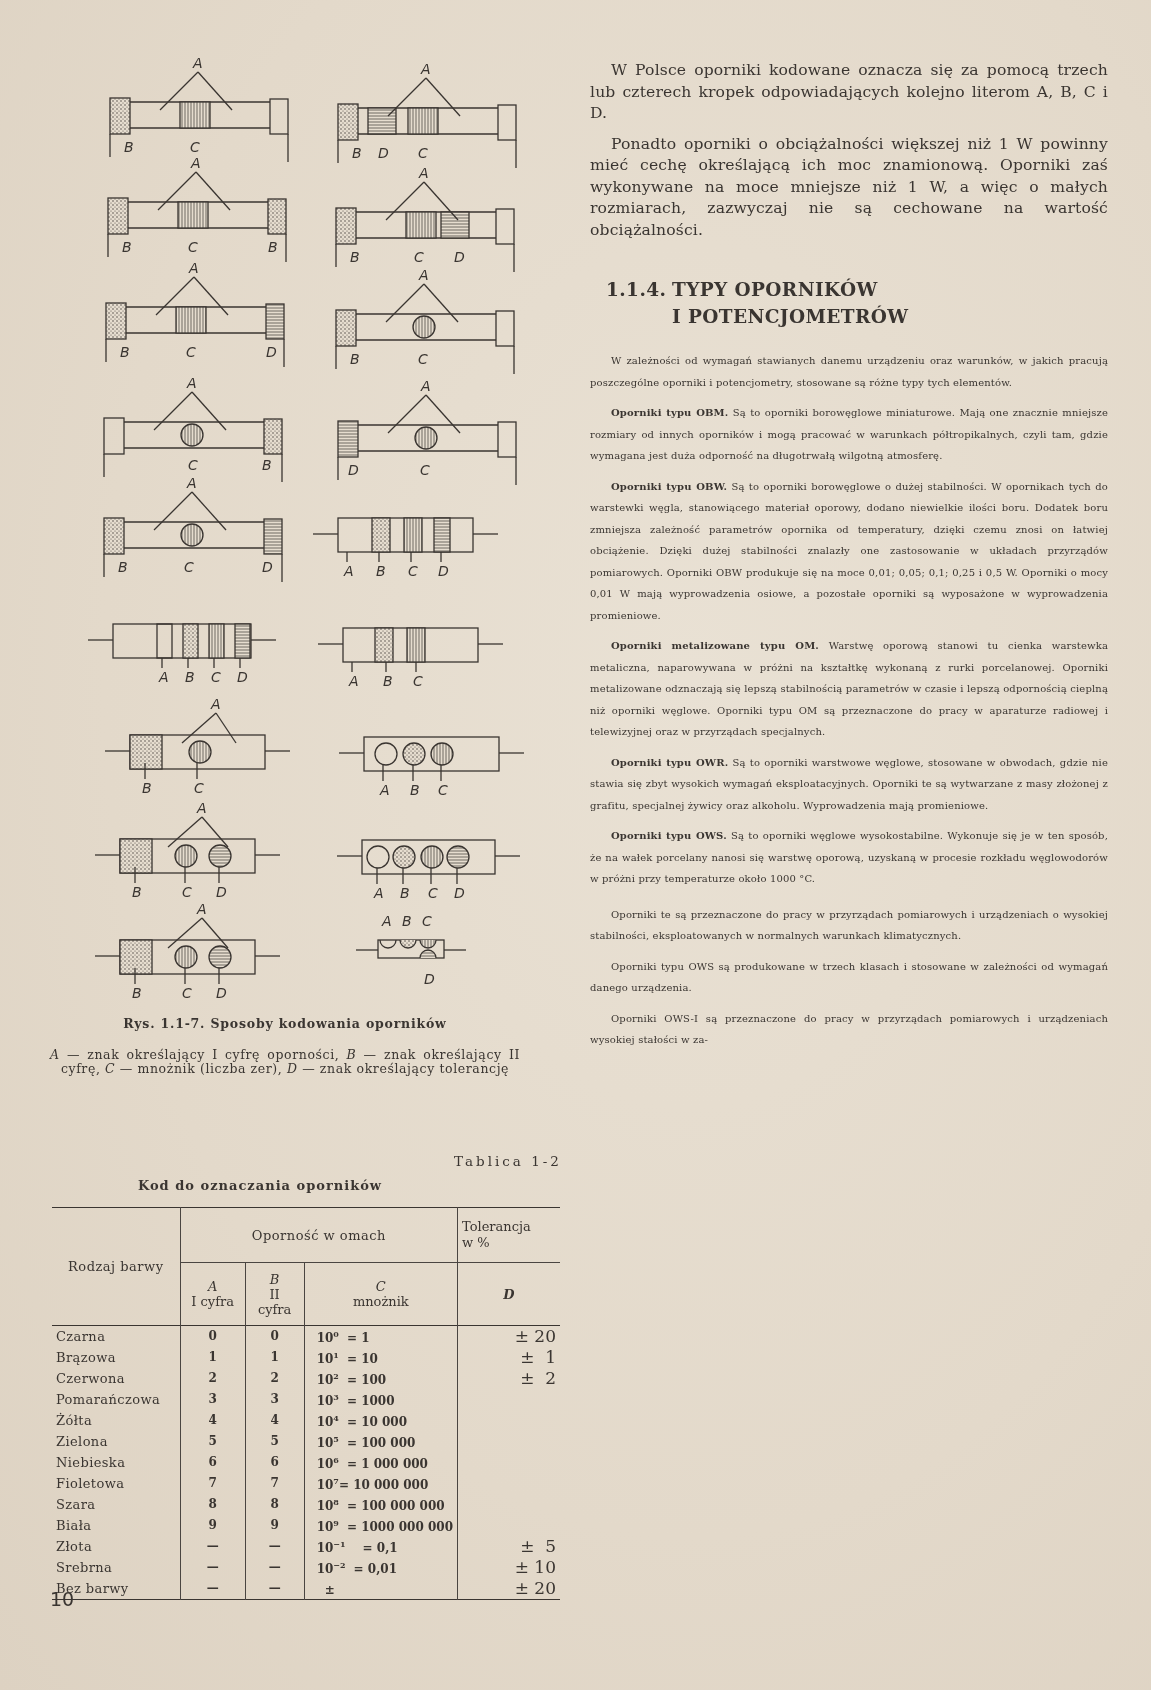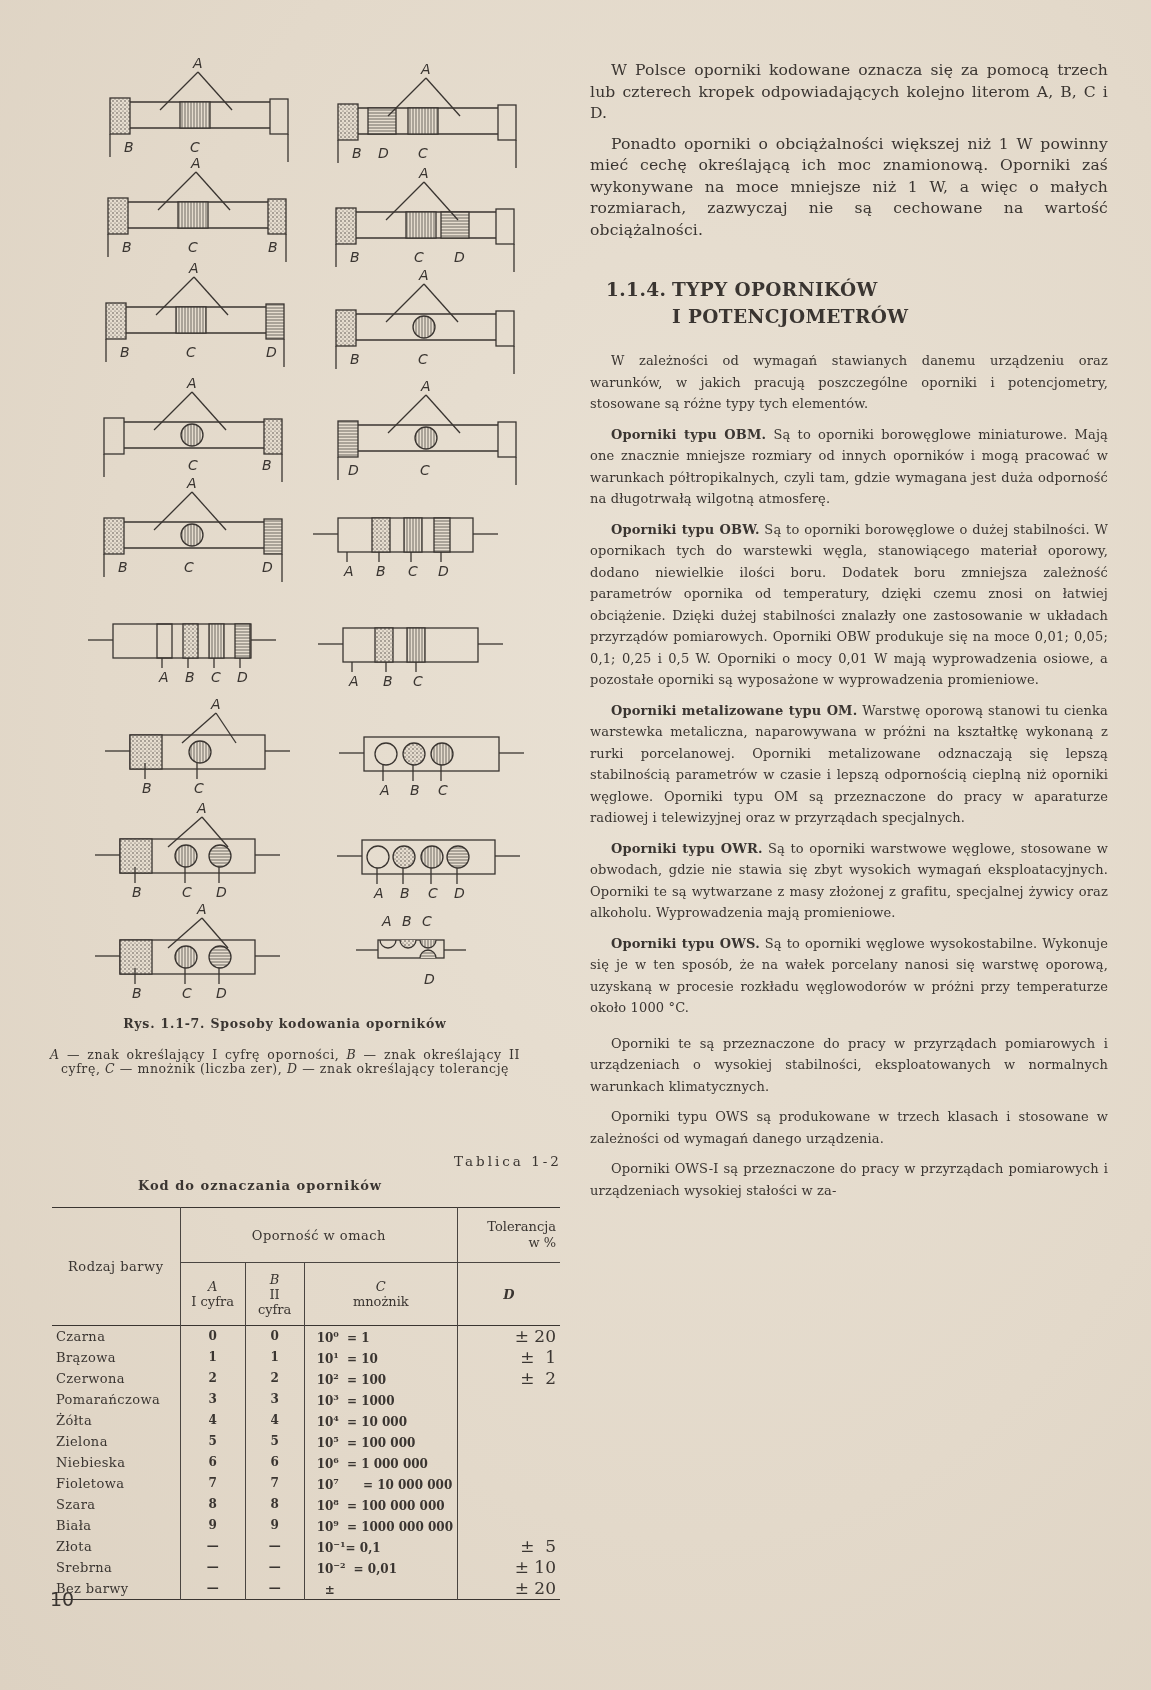--- a/index.html
+++ b/index.html
@@ -37,21 +37,21 @@
   .it { font-style: italic; }
 
   .page-number { position: absolute; left: 50px; top: 1588px; font-family: "DejaVu Sans", sans-serif; font-size: 19px; color: #3a3531; }
 
   
   .col-right { position: absolute; left: 590px; top: 60px; width: 518px; font-size: 15.6px; line-height: 21.5px; }
   .col-right p { margin: 0 0 9px 0; text-indent: 21px; text-align: justify; letter-spacing: 0.15px; }
   .section-heading { position: absolute; left: 606px; top: 276px; font-weight: bold; font-size: 18.5px; line-height: 27px; letter-spacing: 0.4px; }
   .section-heading .num { display: inline-block; width: 66px; }
   .section-heading .l2 { padding-left: 66px; }
-  .col-right2 { position: absolute; left: 590px; top: 350px; width: 518px; font-size: 13px; line-height: 21.5px; }
+  .col-right2 { position: absolute; left: 590px; top: 350px; width: 518px; font-size: 10px; line-height: 21.5px; }
   .col-right2 p { margin: 0 0 9px 0; text-indent: 21px; text-align: justify; letter-spacing: 0.15px; }
   .col-right2 p.gap { margin-top: 14px; }
   .subhead { letter-spacing: 4px; margin: 14px 0 4px 0; }
 </style>
 </head>
 <body>
 
 <div class="page">
 
   <div class="figure">
@@ -321,21 +321,21 @@
   </div>
 
   <div class="table-number">Tablica 1-2</div>
   <div class="table-title">Kod do oznaczania oporników</div>
 
   <table class="code">
     <thead>
       <tr class="h1">
         <th rowspan="2" style="text-align:center; letter-spacing:0.5px;">Rodzaj barwy</th>
         <th colspan="3" class="bl" style="text-align:center; letter-spacing:0.5px;">Oporność w omach</th>
-        <th class="bl" style="text-align:right; line-height:16px;">
+        <th class="bl" style="text-align:left; line-height:16px;">
           <span>Tolerancja</span><br>
           <span>w %</span>
         </th>
       </tr>
       <tr class="h2">
         <th class="bl bt" style="text-align:center; width:56px;">
           <span class="it">A</span><br>
           <span>I cyfra</span>
         </th>
         <th class="bl bt" style="text-align:center; width:50px;">
@@ -399,42 +399,42 @@
           <td class="name">Niebieska</td>
           <td class="num bl">6</td>
           <td class="num bl">6</td>
           <td class="mult bl"><span>10</span><sup style="font-size: 8px;">6</sup><span style="margin-left: 8px;">= 1 000 000</span></td>
           <td class="tol bl"></td>
         </tr>
         <tr>
           <td class="name">Fioletowa</td>
           <td class="num bl">7</td>
           <td class="num bl">7</td>
-          <td class="mult bl"><span>10</span><sup style="font-size: 8px;">7</sup><span style="margin-left: 24px;">= 10 000 000</span></td>
+          <td class="mult bl"><span>10</span><sup style="font-size: 8px;">7</sup><span style="margin-left: 0;">= 10 000 000</span></td>
           <td class="tol bl"></td>
         </tr>
         <tr>
           <td class="name">Szara</td>
           <td class="num bl">8</td>
           <td class="num bl">8</td>
           <td class="mult bl"><span>10</span><sup style="font-size: 8px;">8</sup><span style="margin-left: 8px;">= 100 000 000</span></td>
           <td class="tol bl"></td>
         </tr>
         <tr>
           <td class="name">Biała</td>
           <td class="num bl">9</td>
           <td class="num bl">9</td>
           <td class="mult bl"><span>10</span><sup style="font-size: 8px;">9</sup><span style="margin-left: 8px;">= 1000 000 000</span></td>
           <td class="tol bl"></td>
         </tr>
         <tr>
           <td class="name">Złota</td>
           <td class="num bl">—</td>
           <td class="num bl">—</td>
-          <td class="mult bl"><span>10</span><sup style="font-size: 8px;">−1</sup><span style="margin-left: 0; text-align: right;">= 0,1</span></td>
+          <td class="mult bl"><span>10</span><sup style="font-size: 8px;">−1</sup><span style="margin-left: 17px; text-align: right;">= 0,1</span></td>
           <td class="tol bl">±  5</td>
         </tr>
         <tr>
           <td class="name">Srebrna</td>
           <td class="num bl">—</td>
           <td class="num bl">—</td>
           <td class="mult bl"><span>10</span><sup style="font-size: 8px;">−2</sup><span style="margin-left: 8px;">= 0,01</span></td>
           <td class="tol bl">± 10</td>
         </tr>
         <tr>

